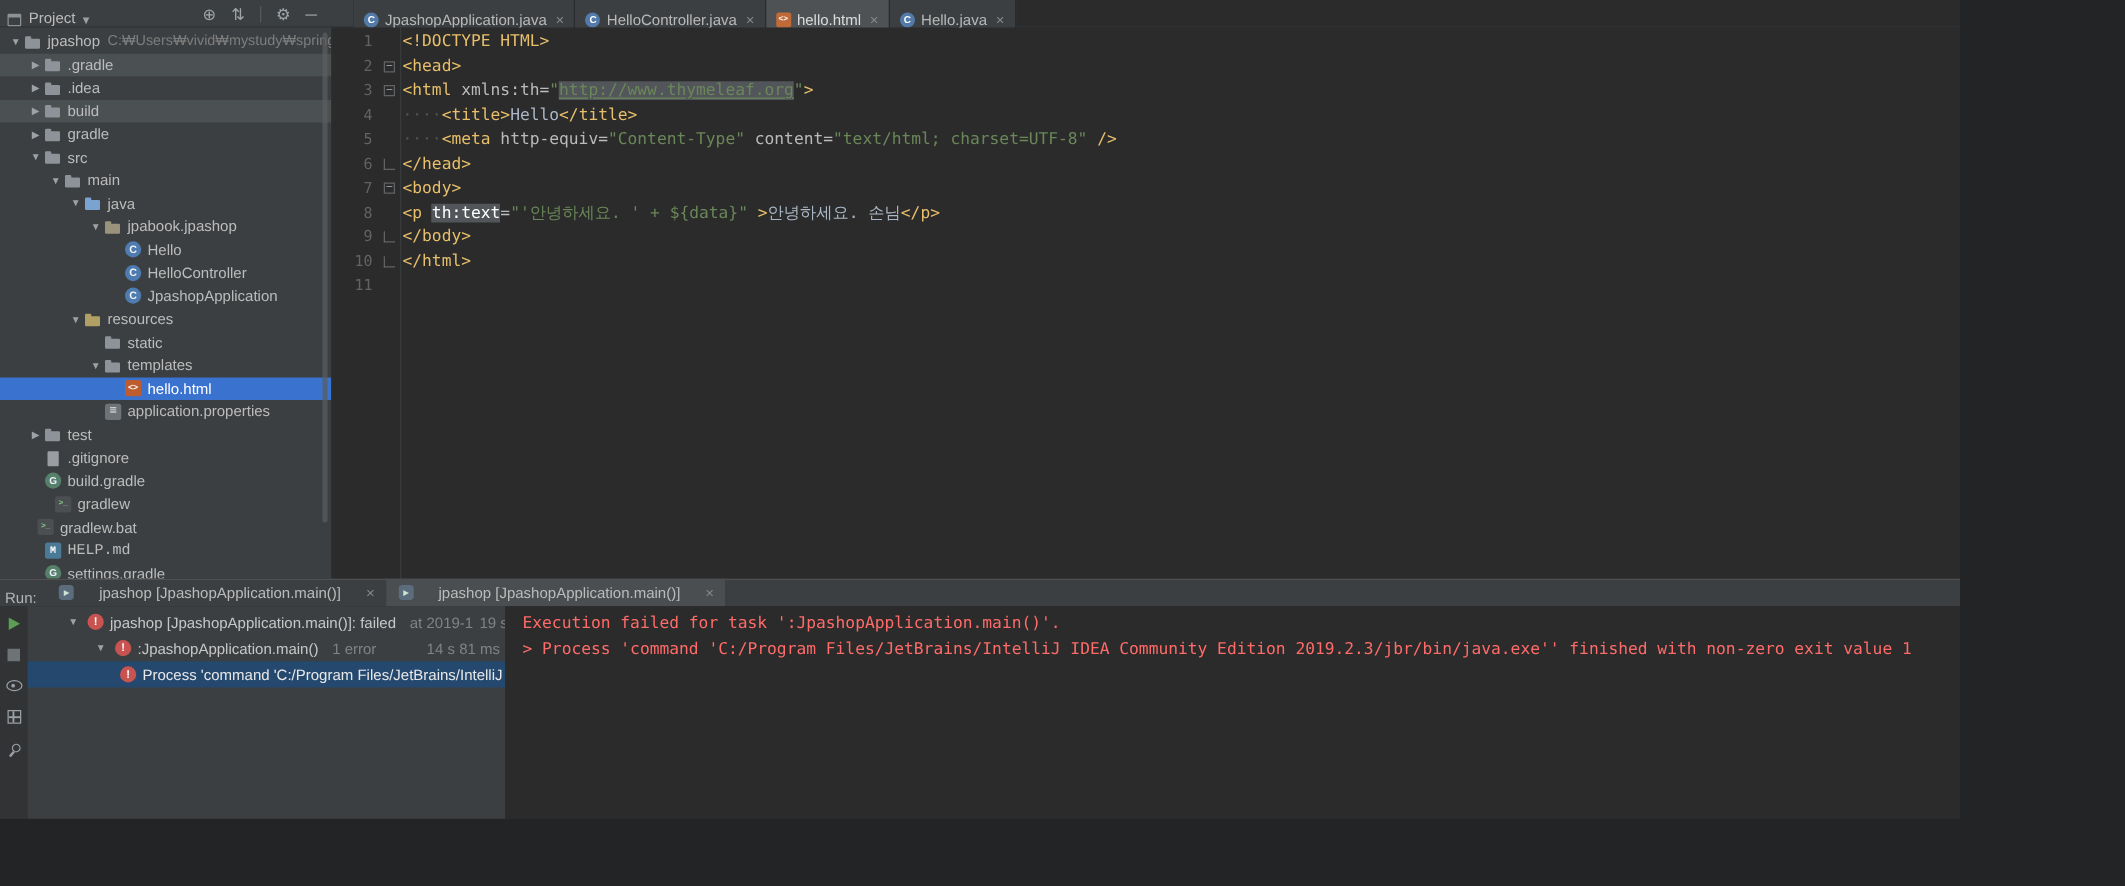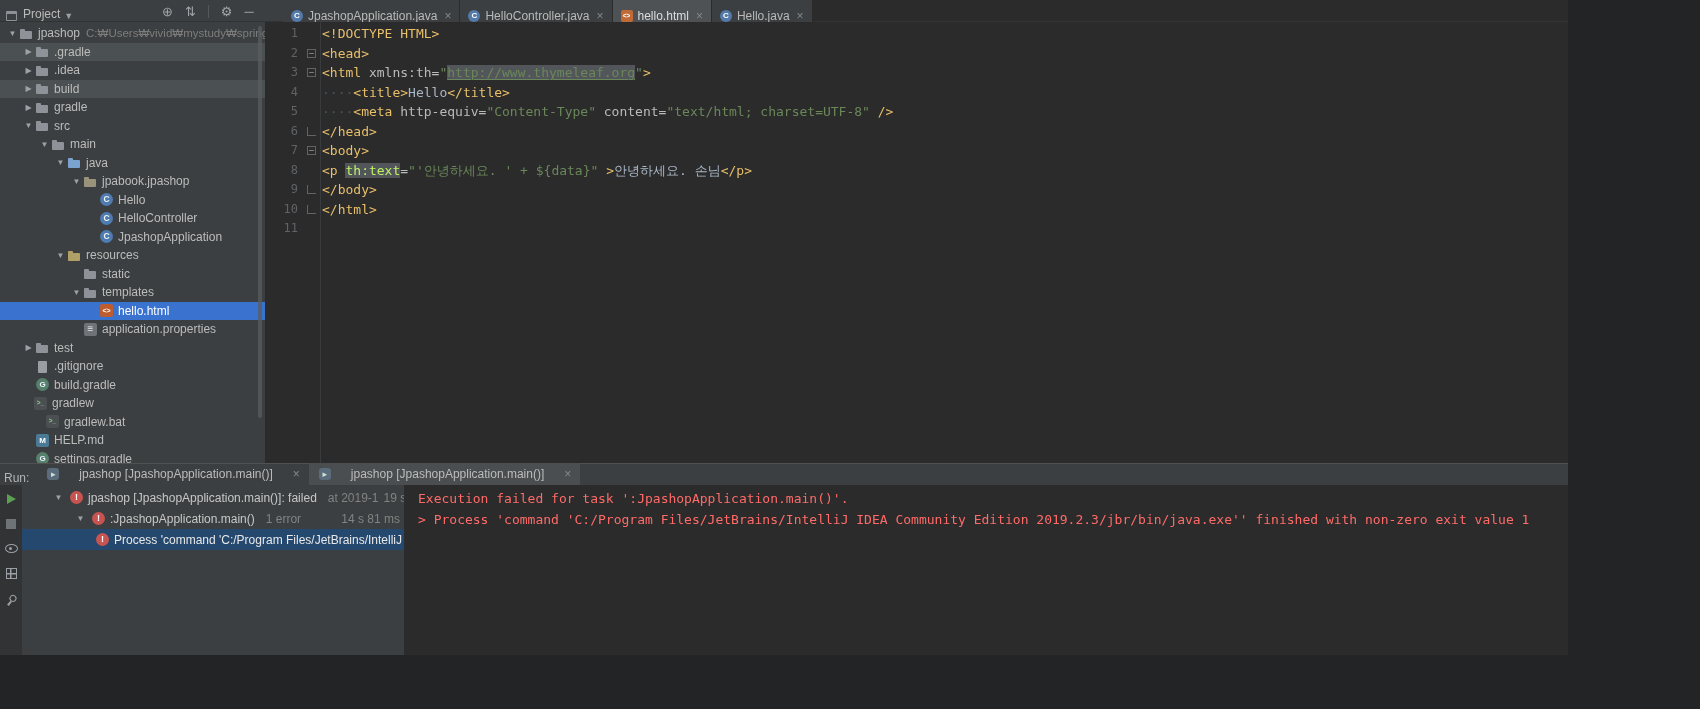--- a/index.html
+++ b/index.html
@@ -59,21 +59,21 @@
   .fold{position:absolute;left:41px;width:9px;height:9px}
   .fold.fs{border:1px solid #606366;color:#9a9a9a;font-size:9px;line-height:7px;text-align:center;background:#2b2b2b}
   .fold.fe{border-left:1px solid #606366;border-bottom:1px solid #606366}
   .code{position:absolute;left:56px;top:2px}
   .cline{height:19.5px;line-height:19.5px;white-space:pre;color:#a9b7c6}
   .c-tag{color:#e8bf6a}
   .c-attr{color:#bababa}
   .c-text{color:#a9b7c6}
   .c-str{color:#6a8759}
   .c-strhl{color:#6a8759;background:#52565a;text-decoration:underline;text-underline-offset:2px}
-  .c-attrhl{color:#bef264;background:#52565a}
+  .c-attrhl{color:#ffffff;background:#52565a}
   .c-ws{color:#4e5254}
 
   
   .runbar{position:absolute;left:0;top:463px;width:1568px;height:22px;background:#3c3f41;border-top:1px solid #515151;display:flex;align-items:flex-end;font-size:12px;color:#bbb}
   .runlabel{padding:0 8px 0 4px;color:#b4b4b4}
   .rtab{display:flex;align-items:center;gap:18px;height:22px;padding:0 9px;color:#bbb;white-space:nowrap}
   .rtab.active{background:#4a4e50}
 
   
   .biconstrip{position:absolute;left:0;top:485px;width:22px;height:170px;background:#313335;display:flex;flex-direction:column;align-items:center;gap:15px;padding-top:9px}
@@ -235,31 +235,31 @@
           <div class="trow" style="padding-left: 22px;">
             <span class="arrow"></span>
             <span class="ic ic-file"></span>
             <span class="tlabel">.gitignore</span>
           </div>
           <div class="trow" style="padding-left: 22px;">
             <span class="arrow"></span>
             <span class="ic ic-gradle"></span>
             <span class="tlabel">build.gradle</span>
           </div>
-          <div class="trow" style="padding-left: 20px;">
+          <div class="trow" style="padding-left: 30px;">
             <span class="arrow"></span>
             <span class="ic ic-script"></span>
             <span class="tlabel">gradlew</span>
           </div>
-          <div class="trow" style="padding-left: 32px;">
+          <div class="trow" style="padding-left: 16px;">
             <span class="arrow"></span>
             <span class="ic ic-script"></span>
             <span class="tlabel">gradlew.bat</span>
           </div>
-          <div class="trow" style="padding-left: 22px;">
+          <div class="trow" style="padding-left: 22px; font-family: Liberation Mono, monospace;">
             <span class="arrow"></span>
             <span class="ic ic-markdown"></span>
             <span class="tlabel">HELP.md</span>
           </div>
           <div class="trow" style="padding-left: 22px;">
             <span class="arrow"></span>
             <span class="ic ic-gradle"></span>
             <span class="tlabel">settings.gradle</span>
           </div>
         </div>

